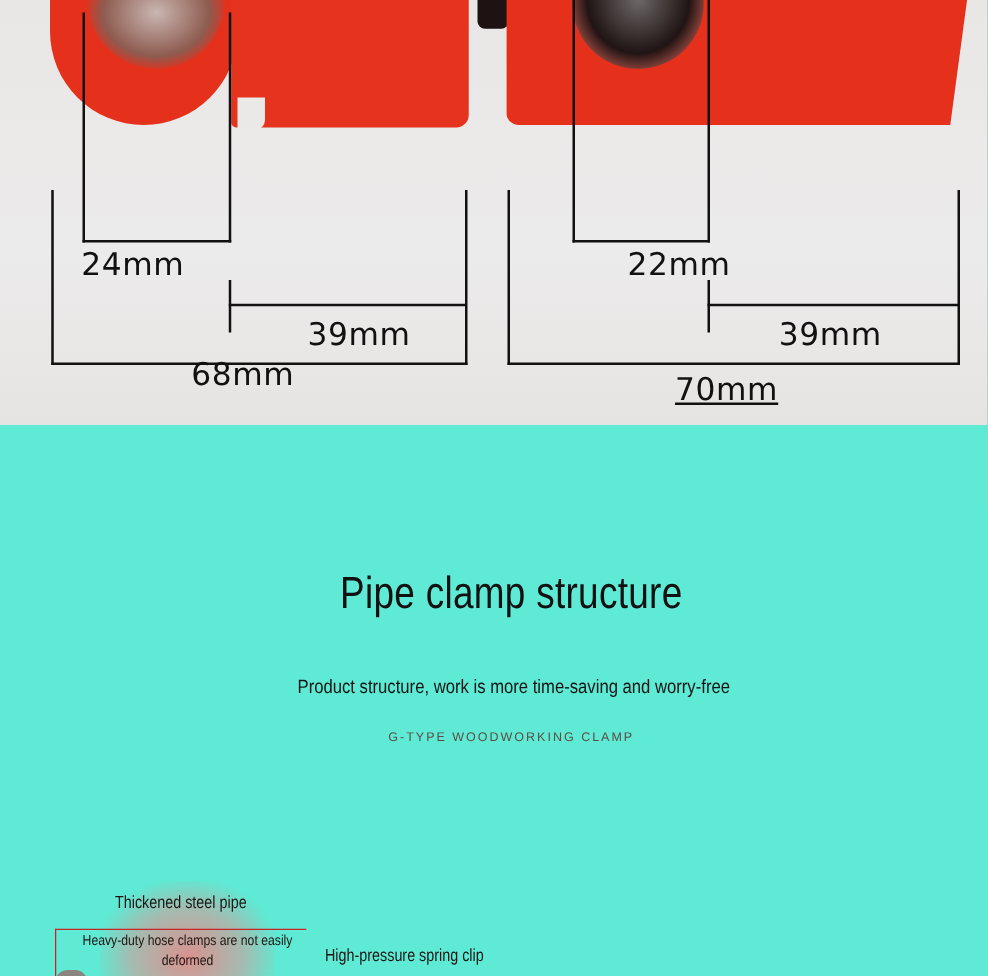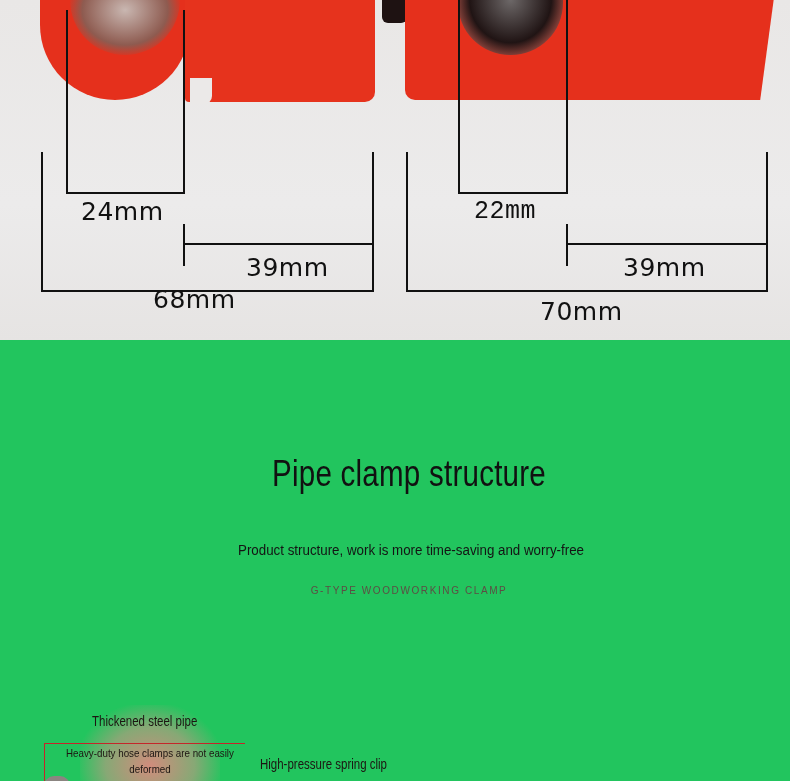--- a/index.html
+++ b/index.html
@@ -44,21 +44,21 @@
     background: radial-gradient(ellipse at 50% 35%, #6d6868 0%, #201414 55%, #b4554a 80%, #e5301c 90%);
     border-radius: 0 0 52px 52px;
   }
   .dim-line { position: absolute; background: #111; }
   .dim-label {
     position: absolute; font-family: "DejaVu Sans", sans-serif;
     font-size: 25px; color: #111; letter-spacing: 0.5px; line-height: 1;
   }
   .content {
     position: absolute; left: 0; top: 340px; width: 790px; height: 441px;
-    background: #22c55e;
+    background: #5eead4;
   }
   .title {
     position: absolute; left: 0; width: 818px; top: 113px; text-align: center;
     font-family: "Liberation Sans", sans-serif; font-size: 36px; color: #111;
     transform: scaleX(0.82); transform-origin: 409px 0; letter-spacing: 0.3px;
   }
   .subtitle {
     position: absolute; left: 0; width: 822px; top: 201px; text-align: center;
     font-size: 15.5px; color: #141414;
     transform: scaleX(0.86); transform-origin: 411px 0;
@@ -97,44 +97,44 @@
   <div class="clamp-left-bore"></div>
   <div class="clamp-left-body"></div>
   <div class="clamp-left-notch"></div>
   <div class="knob"></div>
   <div class="clamp-right-body"></div>
   <div class="clamp-right-bore"></div>
 
   <div class="dim-line" style="left:66px;top:10px;width:2px;height:184px;"></div>
   <div class="dim-line" style="left:183px;top:10px;width:2px;height:184px;"></div>
   <div class="dim-line" style="left:66px;top:192px;width:119px;height:2px;"></div>
-  <div class="dim-label" style="left:81px;top:199px;">24mm</div>
+  <div class="dim-label" style="left:65px;top:199px;">24mm</div>
 
   <div class="dim-line" style="left:183px;top:224px;width:2px;height:42px;"></div>
   <div class="dim-line" style="left:183px;top:243px;width:190px;height:2px;"></div>
   <div class="dim-label" style="left:246px;top:255px;">39mm</div>
 
   <div class="dim-line" style="left:41px;top:152px;width:2px;height:140px;"></div>
   <div class="dim-line" style="left:372px;top:152px;width:2px;height:140px;"></div>
   <div class="dim-line" style="left:41px;top:290px;width:333px;height:2px;"></div>
   <div class="dim-label" style="left:153px;top:287px;">68mm</div>
 
   <div class="dim-line" style="left:458px;top:0px;width:2px;height:194px;"></div>
   <div class="dim-line" style="left:566px;top:0px;width:2px;height:194px;"></div>
   <div class="dim-line" style="left:458px;top:192px;width:110px;height:2px;"></div>
-  <div class="dim-label" style="left:474px;top:199px;font-family:Liberation Mono, monospace;">22mm</div>
+  <div class="dim-label" style="left:502px;top:199px;">22mm</div>
 
   <div class="dim-line" style="left:566px;top:224px;width:2px;height:42px;"></div>
   <div class="dim-line" style="left:566px;top:243px;width:201px;height:2px;"></div>
   <div class="dim-label" style="left:623px;top:255px;">39mm</div>
 
   <div class="dim-line" style="left:406px;top:152px;width:2px;height:140px;"></div>
   <div class="dim-line" style="left:766px;top:152px;width:2px;height:140px;"></div>
   <div class="dim-line" style="left:406px;top:290px;width:362px;height:2px;"></div>
-  <div class="dim-label" style="left:540px;top:299px;">70mm</div>
+  <div class="dim-label" style="left:540px;top:299px;text-decoration:underline;">70mm</div>
 </div>
 
 <div class="content">
   <div class="title">Pipe clamp structure</div>
   <div class="subtitle">Product structure, work is more time-saving and worry-free</div>
   <div class="tagline">G-TYPE WOODWORKING CLAMP</div>
 
   <div class="pipe-glow"></div>
   <div class="callout" style="left:92px;top:373px;">Thickened steel pipe</div>
   <div class="callout-box"></div>

